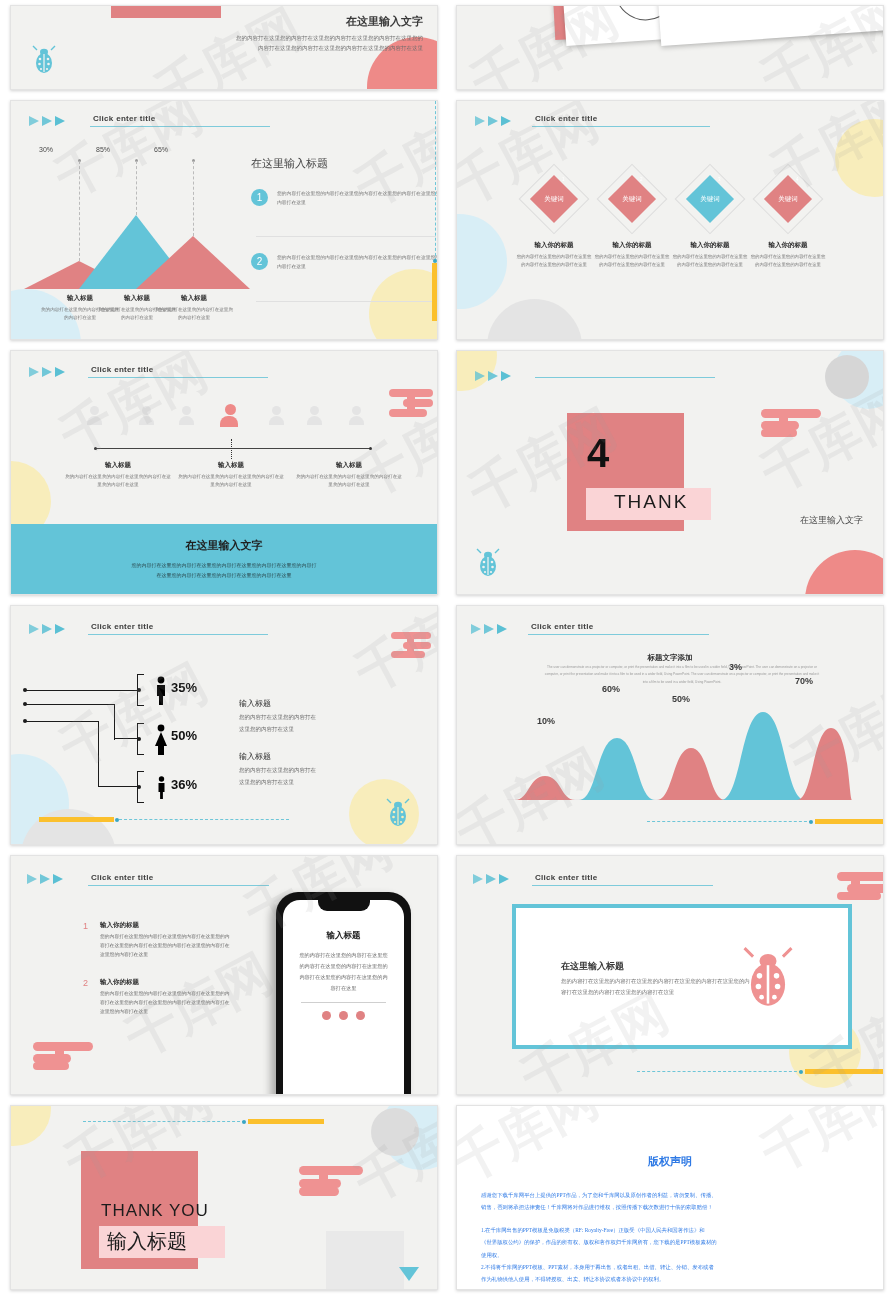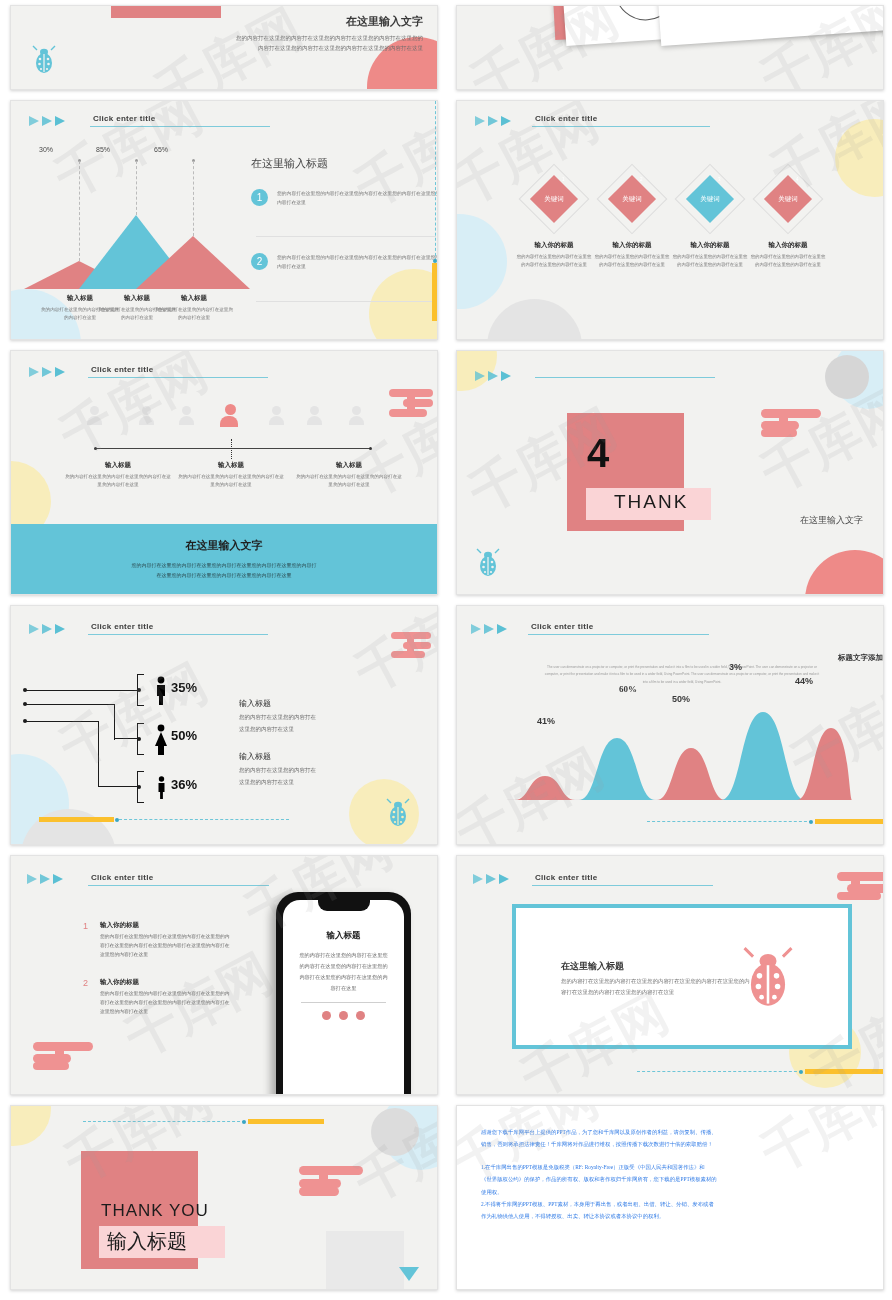--- a/index.html
+++ b/index.html
@@ -115,21 +115,21 @@
 
   
   #s7 .brk{position:absolute;border:1.4px solid #1c1c1c;border-right:none;width:7px;}
   #s7 .pctl{position:absolute;font-size:13px;font-weight:bold;color:#111;}
   #s7 .lead{position:absolute;background:#1c1c1c;}
   #s7 .ld{position:absolute;width:4px;height:4px;border-radius:50%;background:#1c1c1c;}
   #s7 .tb{position:absolute;left:228px;width:160px;}
   #s7 .tb b{font-size:8px;color:#2b2b2b;font-weight:normal;display:block;margin-bottom:3px;}
   #s7 .tb p{font-size:5.5px;line-height:2.1;color:#686868;}
   #s8 .bpct{position:absolute;font-size:9px;font-weight:bold;color:#3a3a3a;}
-  #s8 .ch{position:absolute;left:0;right:0;top:47px;text-align:right;font-size:7.5px;font-weight:bold;color:#333;}
+  #s8 .ch{position:absolute;left:0;right:0;top:47px;text-align:center;font-size:7.5px;font-weight:bold;color:#333;}
   #s8 .cp{position:absolute;left:85px;width:280px;top:58px;font-size:3.2px;line-height:2.3;
           color:#9a9a9a;text-align:center;}
   #s8 .base{position:absolute;left:50px;right:50px;bottom:44px;height:1px;background:#eceaea;}
 
   
   #s9 .li{position:absolute;left:72px;width:150px;display:flex;gap:7px;}
   #s9 .li .n{font-size:9px;color:#e08283;flex:0 0 10px;}
   #s9 .li b{font-size:6.5px;color:#2b2b2b;display:block;margin-bottom:2px;}
   #s9 .li p{font-size:4.8px;line-height:1.9;color:#666;}
   #s9 .phone{position:absolute;left:265px;top:36px;width:135px;height:230px;background:#111;
@@ -595,25 +595,25 @@
       <div class="base"></div>
 
       <svg style="position:absolute;left:50px;bottom:44px;" width="345" height="110" viewBox="0 0 345 110">
         <path d="M8 110 C22 110 22 86 38 86 C54 86 54 110 68 110 Z" fill="#e08283"></path>
         <path d="M72 110 C90 110 90 48 110 48 C130 48 130 110 148 110 Z" fill="#63c4d8"></path>
         <path d="M150 110 C166 110 166 58 184 58 C202 58 202 110 218 110 Z" fill="#e08283"></path>
         <path d="M214 110 C234 110 234 22 256 22 C278 22 278 110 298 110 Z" fill="#63c4d8"></path>
         <path d="M290 110 C306 110 306 38 324 38 C342 38 342 110 345 110 L345 110 Z" fill="#e08283"></path>
       </svg>
 
-      <div class="bpct" style="left:80px;bottom:118px;">41%</div>
-      <div class="bpct" style="left:162px;bottom:150px;font-family:Liberation Serif, serif;">60%</div>
+      <div class="bpct" style="left:80px;bottom:118px;">10%</div>
+      <div class="bpct" style="left:145px;bottom:150px;">60%</div>
       <div class="bpct" style="left:215px;bottom:140px;">50%</div>
       <div class="bpct" style="left:272px;bottom:172px;">3%</div>
-      <div class="bpct" style="left:338px;bottom:158px;">44%</div>
+      <div class="bpct" style="left:338px;bottom:158px;">70%</div>
 
       <div class="pdash" style="left:190px;bottom:22px;width:165px;"></div>
       <div class="pdot" style="left:352px;bottom:20.5px;"></div>
       <div class="pbar" style="left:358px;bottom:20px;width:70px;"></div>
 
       <div class="wm">
         <span style="left:-5px;top:160px;">千库网</span>
         <span style="left:330px;top:90px;">千库网</span>
       </div>
     </div>
@@ -762,20 +762,21 @@
 
       <div class="wm">
         <span style="left:50px;top:-10px;">千库网</span>
         <span style="left:340px;top:10px;">千库网</span>
       </div>
     </div>
   </div>
 
   <div class="cell" style="height:195px;" id="s12">
     <div class="slide" style="background:#fff;">
+      <h3>版权声明</h3>
       <div class="cw">
         <p>感谢您下载千库网平台上提供的PPT作品，为了您和千库网以及原创作者的利益，请勿复制、传播、</p>
         <p>销售，否则将承担法律责任！千库网将对作品进行维权，按照传播下载次数进行十倍的索取赔偿！</p>
         <p class="gap">1.在千库网出售的PPT模板是免版税类（RF: Royalty-Free）正版受《中国人民共和国著作法》和</p>
         <p>《世界版权公约》的保护，作品的所有权、版权和著作权归千库网所有，您下载的是PPT模板素材的</p>
         <p>使用权。</p>
         <p>2.不得将千库网的PPT模板、PPT素材，本身用于再出售，或者出租、出借、转让、分销、发布或者</p>
         <p>作为礼物供他人使用，不得转授权、出卖、转让本协议或者本协议中的权利。</p>
       </div>
       <div class="wm">

